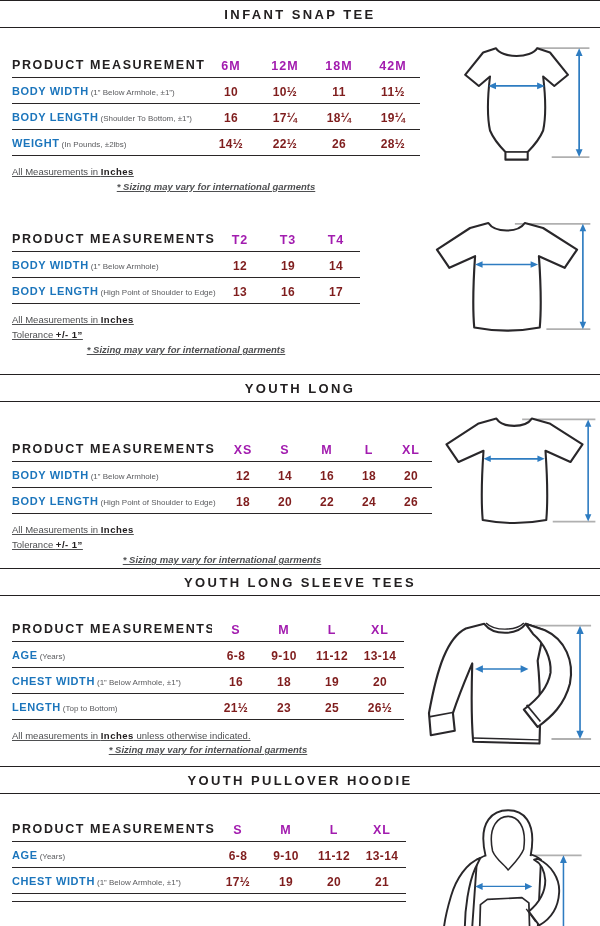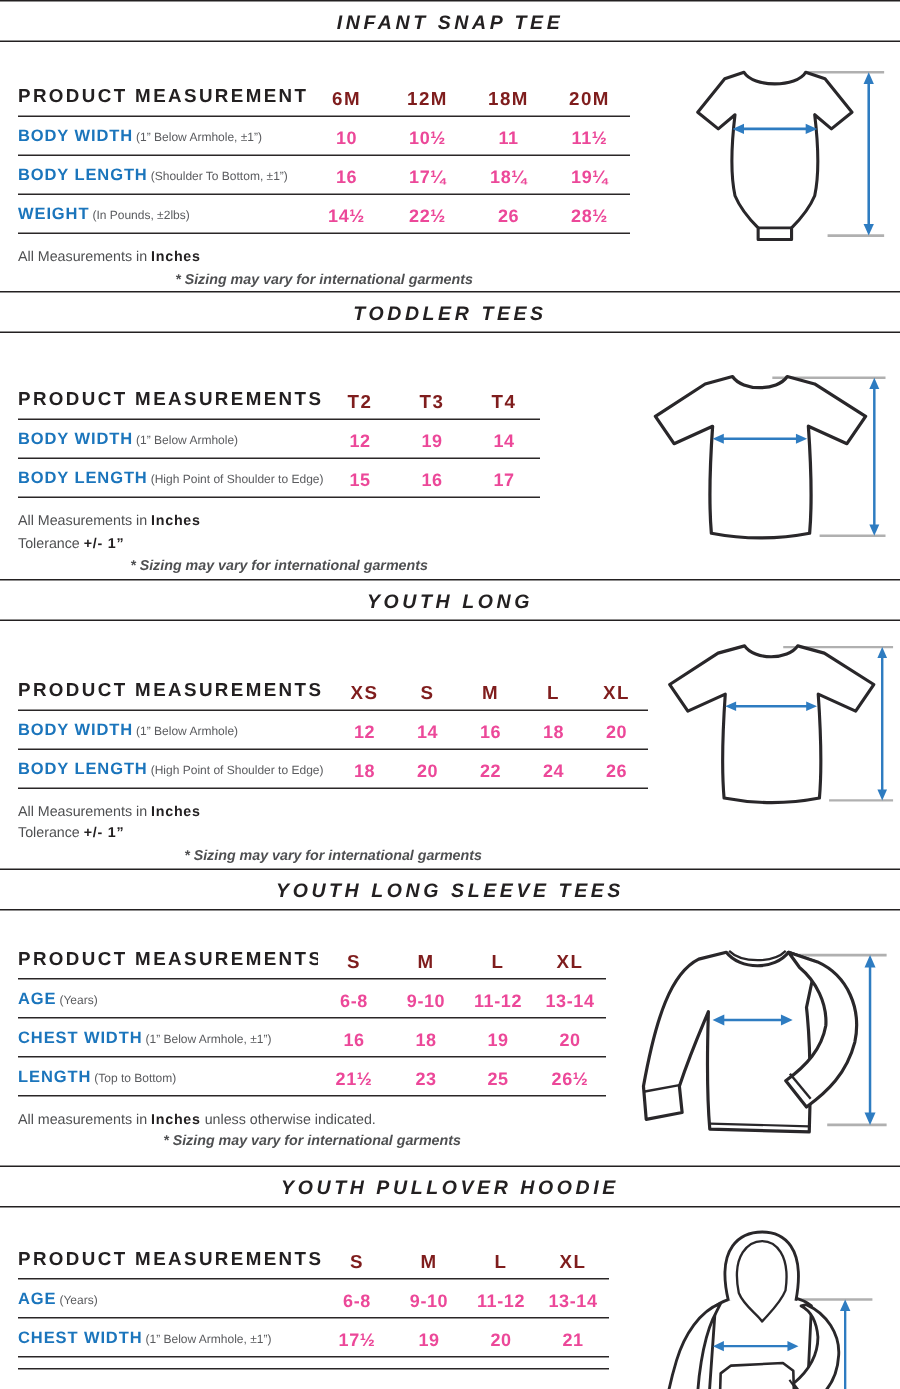--- a/index.html
+++ b/index.html
@@ -2,39 +2,39 @@
 <html><head>
 <meta charset="utf-8">
 <style>
   html,body{margin:0;padding:0;}
   body{
     width:600px;height:926px;background:#fff;color:#231F20;
     font-family:"Liberation Sans",sans-serif;overflow:hidden;
   }
   .page{width:600px;}
   
-  .titlebar{border-top:1.5px solid #232021;border-bottom:1.5px solid #232021;padding:6px 0 5px;font-style:italic;}
+  .titlebar{border-top:1.5px solid #232021;border-bottom:1.5px solid #232021;padding:6px 0 5px;}
   .title{margin:0;text-align:center;font-size:13px;font-weight:bold;letter-spacing:2.4px;color:#232021;}
   
   .sec-body{display:flex;align-items:flex-start;padding-left:12px;}
   .left{flex:0 0 auto;}
   .art{flex:1;display:flex;justify-content:flex-end;padding-right:8px;}
   
   .trow{display:flex;align-items:flex-end;border-bottom:1.4px solid #2a2627;padding:3px 0 4px;}
   .rowhead{flex:1;white-space:nowrap;overflow:hidden;}
   .hlabel{font-weight:bold;font-size:12.5px;letter-spacing:1.6px;color:#232021;}
   .cell{flex:0 0 auto;text-align:center;}
-  .col{font-weight:bold;font-size:12.5px;letter-spacing:1px;color:#7f1d1d;}
+  .col{font-weight:bold;font-size:12.5px;letter-spacing:1px;color:#a21caf;}
   .rlabel{font-weight:bold;font-size:11px;letter-spacing:0.6px;color:#1B75BC;text-align:right;}
   .rnote{font-size:8px;color:#5A5B5E;margin-left:2px;}
-  .val{font-weight:bold;font-size:12px;letter-spacing:0.4px;color:#ec4899;}
+  .val{font-weight:bold;font-size:12px;letter-spacing:0.4px;color:#7f1d1d;}
   .border-light{border-bottom-color:#cfcfcf;}
   
   .notes{margin-top:9px;font-size:9.5px;color:#4E4F51;line-height:1.55;}
-  .notes p{margin:0;}
+  .notes p{margin:0;text-decoration:underline;}
   .notes strong{color:#232021;}
   .bolder{font-weight:bold;letter-spacing:0.5px;}
   .sizing{font-style:italic;font-weight:bold;color:#4E4F51;text-align:center;}
   
   #s1{min-height:180px;} #s2{min-height:180px;} #s3{min-height:180px;}
   #s4{min-height:198px;} #s5{min-height:188px;}
   #s1 .left{width:408px;margin-top:24px;} #s1 .cell{width:54px;}
   #s2 .left{width:348px;margin-top:32px;} #s2 .cell{width:48px;}
   #s3 .left{width:420px;margin-top:34px;} #s3 .cell{width:42px;}
   #s4 .left{width:392px;margin-top:20px;} #s4 .cell{width:48px;}
@@ -53,21 +53,21 @@
       <h2 class="title">INFANT SNAP TEE</h2>
     </div>
     <div class="sec-body">
       <div class="left">
         <div class="tbl">
           <div class="trow thead">
             <div class="rowhead"><span class="hlabel">PRODUCT MEASUREMENTS</span></div>
             <span class="cell col">6M</span>
             <span class="cell col">12M</span>
             <span class="cell col">18M</span>
-            <span class="cell col">20M</span>
+            <span class="cell col">42M</span>
           </div>
           <div class="trow">
             <div class="rowhead"><span class="rlabel">BODY WIDTH</span><span class="rnote">(1” Below Armhole, ±1”)</span></div>
             <span class="cell val">10</span>
             <span class="cell val">10½</span>
             <span class="cell val">11</span>
             <span class="cell val">11½</span>
           </div>
           <div class="trow">
             <div class="rowhead"><span class="rlabel">BODY LENGTH</span><span class="rnote">(Shoulder To Bottom, ±1”)</span></div>
@@ -104,41 +104,38 @@
             <line x1="160" y1="21" x2="160" y2="134" stroke="#2E7CC1" stroke-width="2"></line>
             <path d="M160,14 l-4,9 l8,0 Z" fill="#2E7CC1"></path>
               <path d="M160,141 l-4,-9 l8,0 Z" fill="#2E7CC1"></path>
           </g>
         </svg>
       </div>
     </div>
   </section>
 
   <section class="sec" id="s2">
-    <div class="titlebar">
-      <h2 class="title">TODDLER TEES</h2>
-    </div>
     <div class="sec-body">
       <div class="left">
         <div class="tbl">
           <div class="trow thead">
             <div class="rowhead"><span class="hlabel">PRODUCT MEASUREMENTS</span></div>
             <span class="cell col">T2</span>
             <span class="cell col">T3</span>
             <span class="cell col">T4</span>
           </div>
           <div class="trow">
             <div class="rowhead"><span class="rlabel">BODY WIDTH</span><span class="rnote">(1” Below Armhole)</span></div>
             <span class="cell val">12</span>
             <span class="cell val">19</span>
             <span class="cell val">14</span>
           </div>
           <div class="trow">
             <div class="rowhead"><span class="rlabel">BODY LENGTH</span><span class="rnote">(High Point of Shoulder to Edge)</span></div>
-            <span class="cell val">15</span>
+            <span class="cell val">13</span>
             <span class="cell val">16</span>
             <span class="cell val">17</span>
           </div>
         </div>
         <div class="notes">
           <p><span>All Measurements in </span><strong class="bolder">Inches</strong><span></span></p>
           <p><span>Tolerance </span><strong class="bolder">+/- 1”</strong></p>
           <p class="sizing">* Sizing may vary for international garments</p>
         </div>
       </div>

